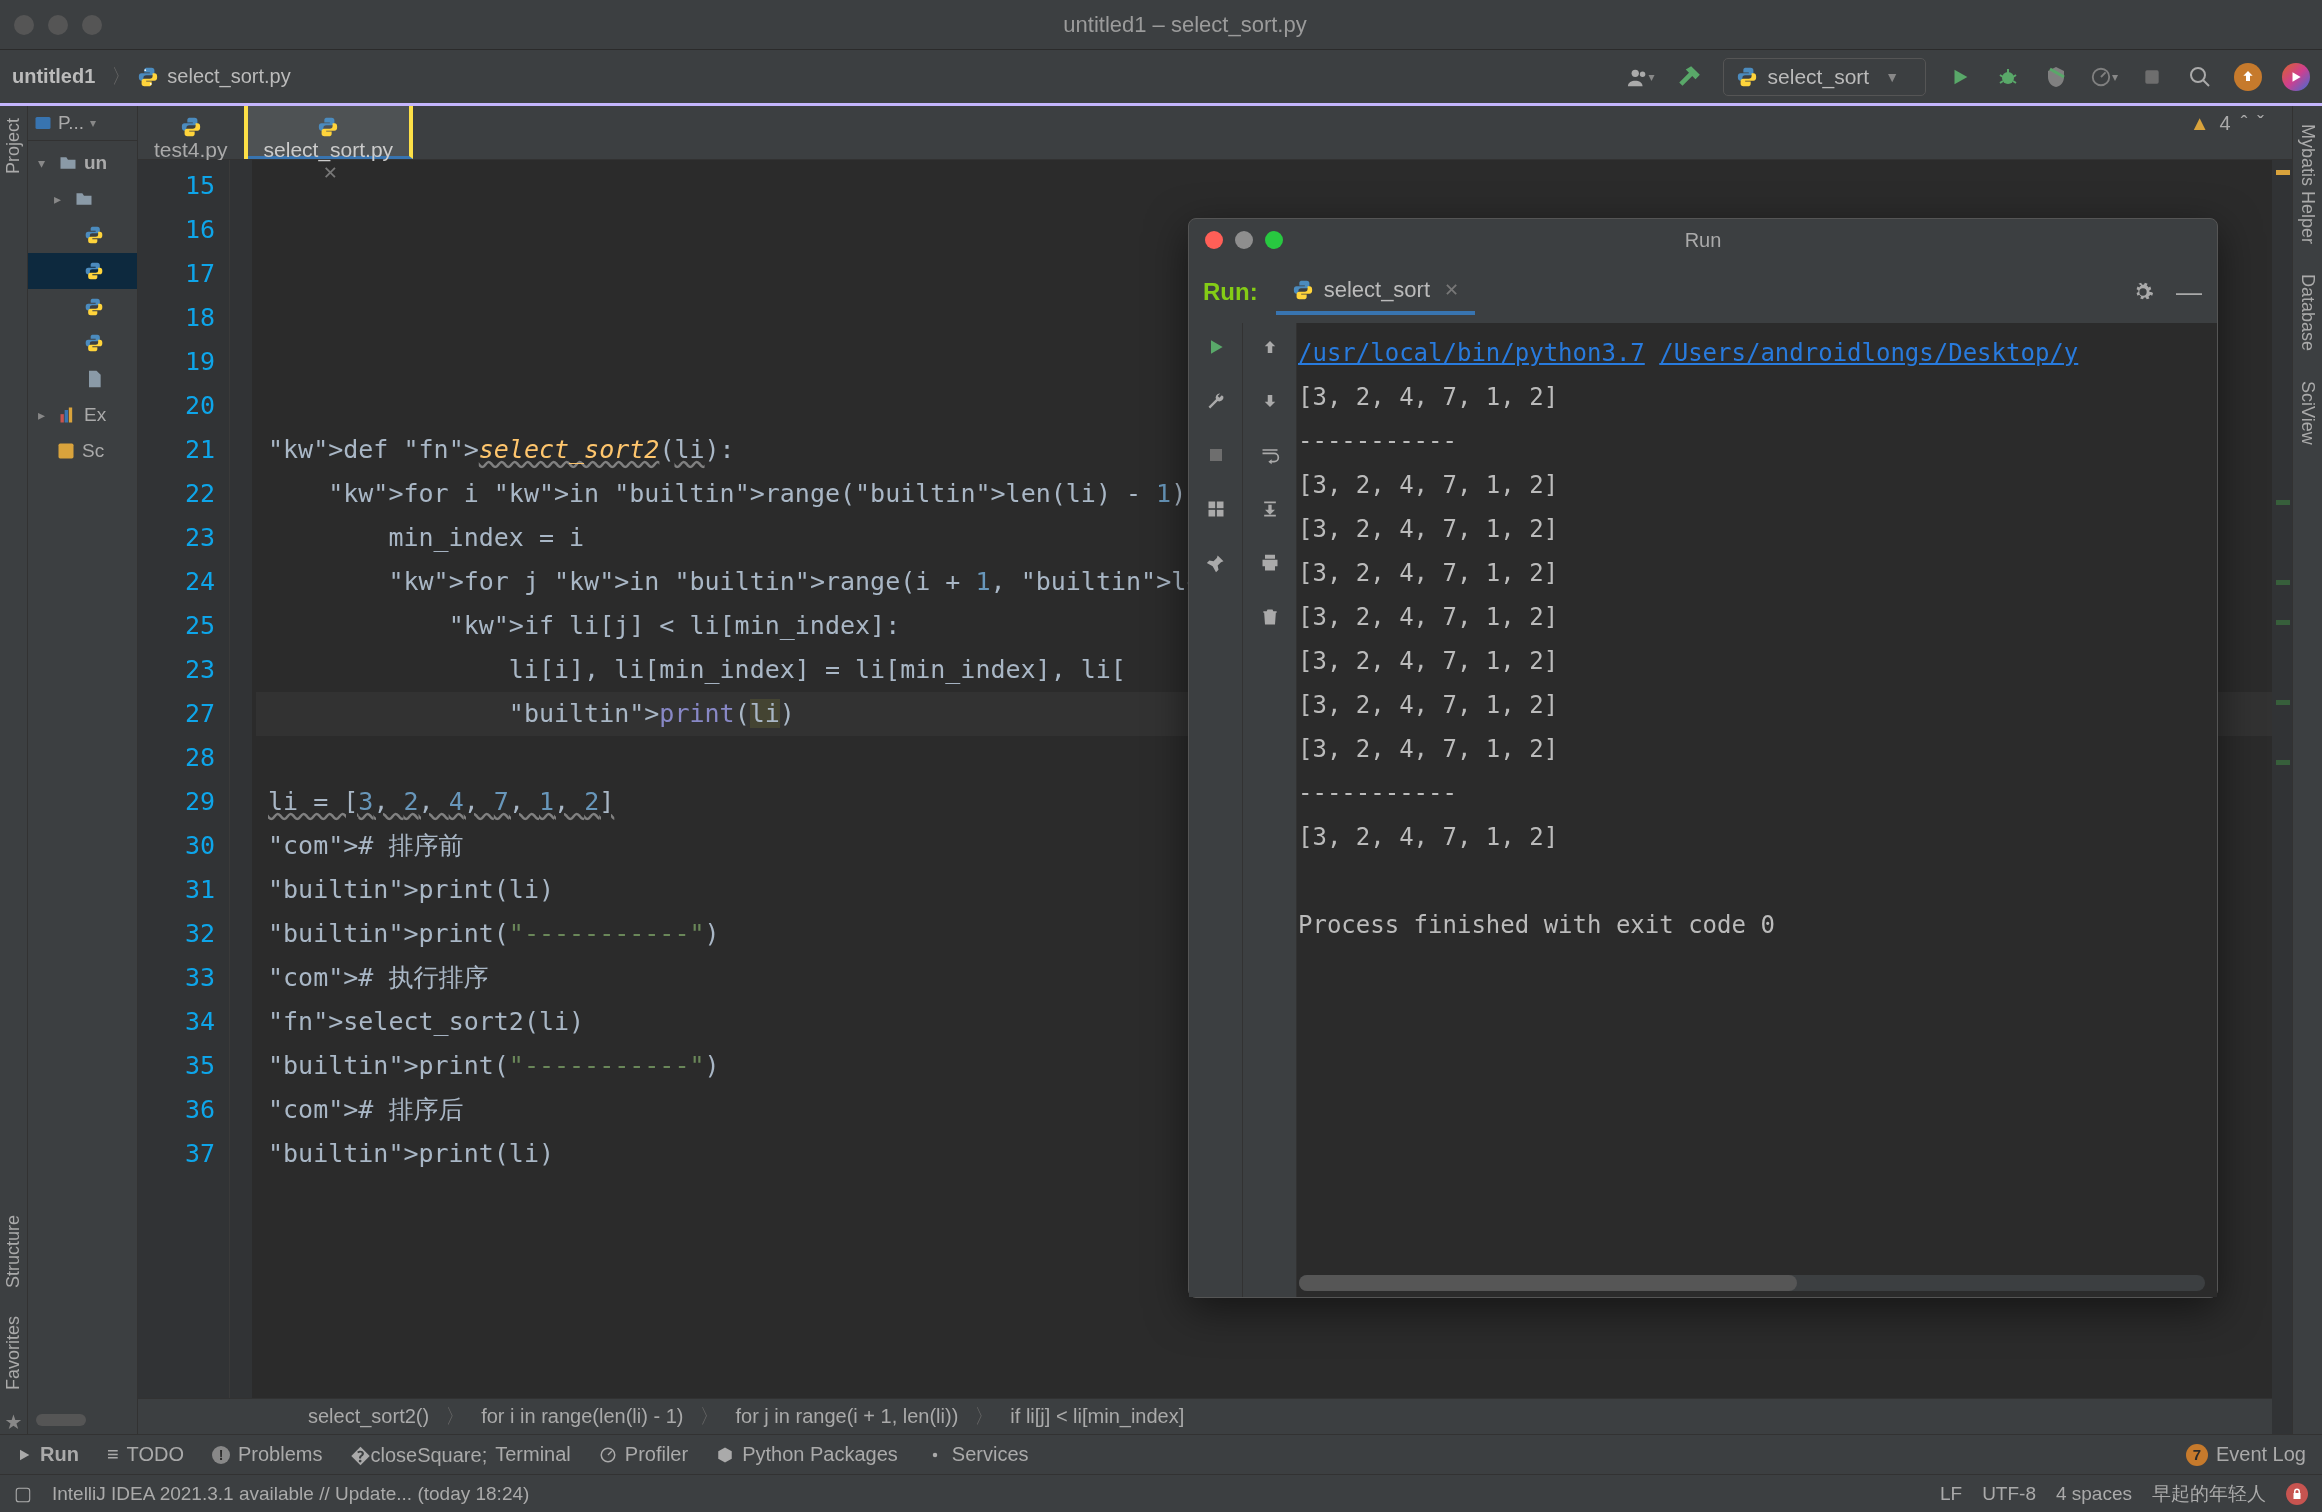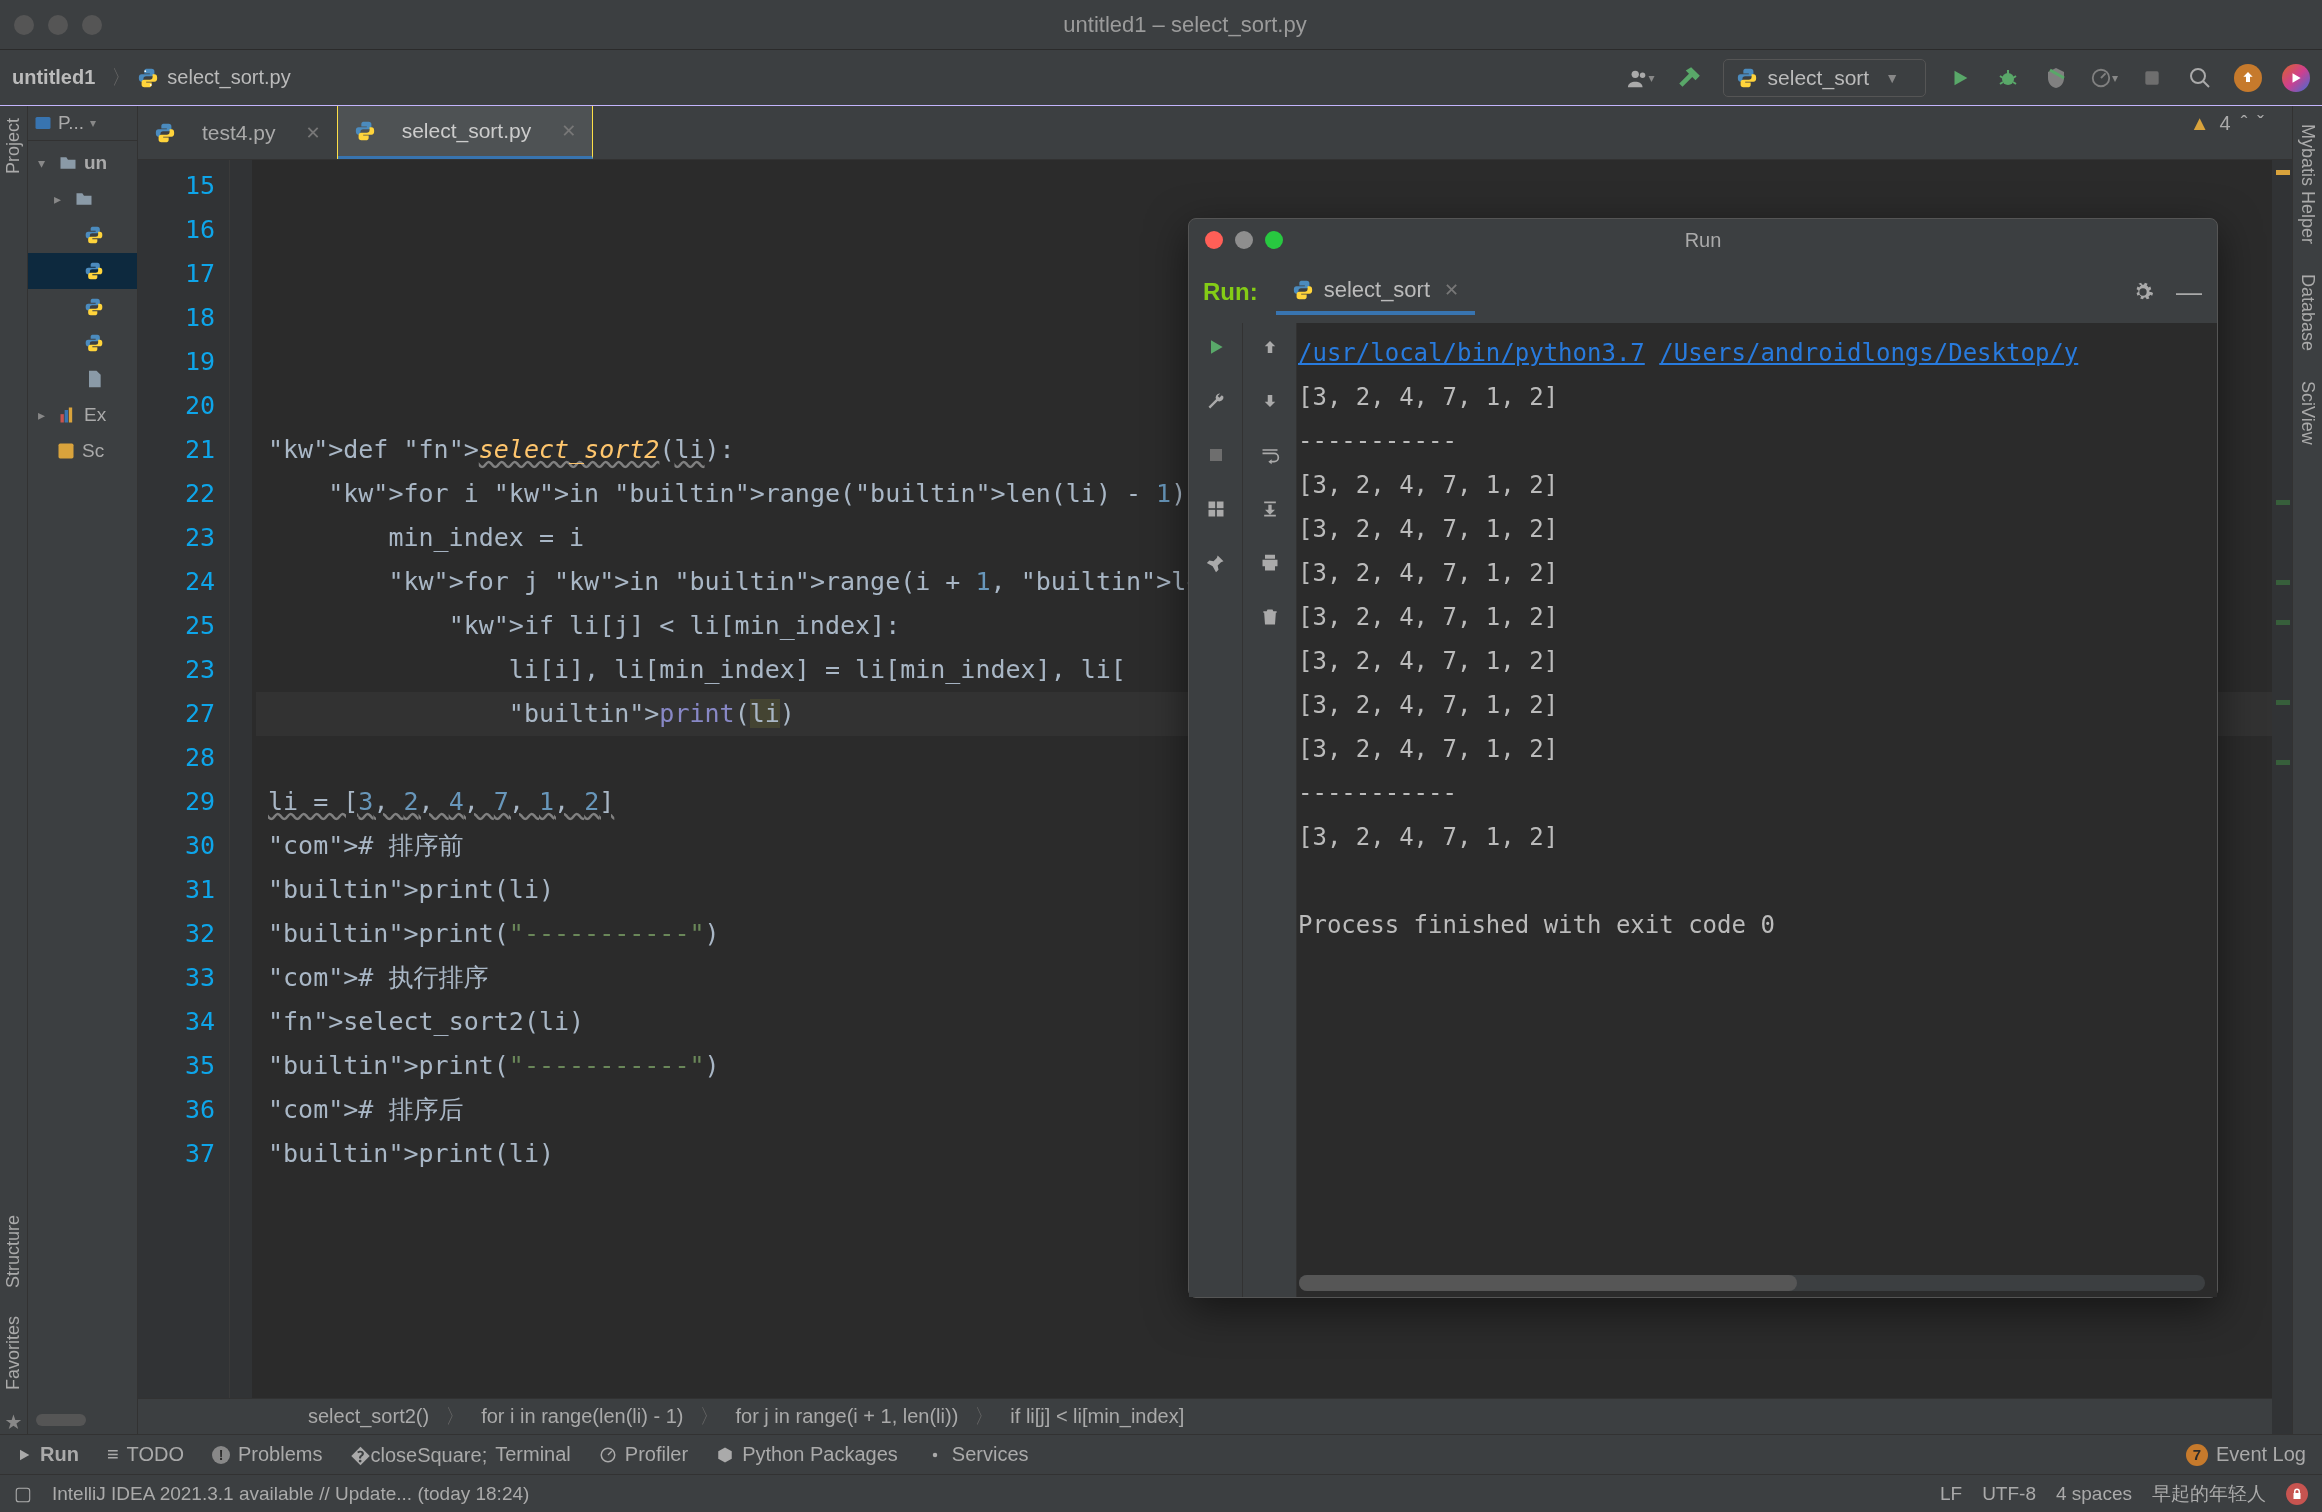--- a/index.html
+++ b/index.html
@@ -25,21 +25,21 @@
   border-bottom:1px solid #2b2b2b;
 }
 .traffic-lights { display:flex; gap:14px; }
 .tl { width:20px; height:20px; border-radius:50%; background:#555; }
 .title-center { position:absolute; left:0; right:0; text-align:center; color:#9b9b9b; font-size:22px;margin-left:48px; }
 
 
 .navbar {
   height:56px;
   background:#3c3f41;
-  border-bottom:1px solid #c4b5fd;
+  border-bottom:3px solid #c4b5fd;
   display:flex;
   align-items:center;
   padding:0 12px;
 }
 .crumb { color:#bbb; margin-right:10px; display:flex; align-items:center; gap:8px; }
 .crumb-sep { color:#666; margin:0 6px; }
 .pyicon {
   width:22px; height:22px; display:inline-flex; align-items:center; justify-content:center;
 }
 .pyicon svg { width:22px; height:22px; }
@@ -75,21 +75,21 @@
 .tree-header { display:flex; align-items:center; gap:6px; padding:6px 6px; border-bottom:1px solid #323232; }
 .tree-body { flex:1; overflow:hidden; padding-top:4px; }
 .tree-row { display:flex; align-items:center; gap:6px; padding:2px 4px 2px 28px; height:36px; overflow:hidden; white-space:nowrap; }
 .tree-row.sel { background:#0d293e; }
 .tree-icon { width:20px; height:20px; flex-shrink:0; }
 .chev { width:14px; color:#888; font-size:14px; margin-left:-18px; }
 
 
 .editor-area { flex:1; display:flex; flex-direction:column; background:#2b2b2b; position:relative; }
 .editor-tabs { display:flex; background:#3c3f41; height:54px; border-bottom:1px solid #323232; align-items:flex-end; }
-.etab { display:flex; align-items:center; gap:26px; padding:10px 16px; font-size:21px; color:#aaa; border-right:1px solid #fde047; height:100%; }
+.etab { display:flex; align-items:center; gap:0; padding:10px 16px; font-size:21px; color:#aaa; border-right:4px solid #fde047; height:100%;flex-direction:column; }
 .etab.active { background:#4e5254; color:#ccc; border-bottom:3px solid #3874b0; }
 .close-x { color:#777; font-size:18px; margin-left:4px; }
 
 
 .editor-body { flex:1; display:flex; font-family:"Menlo","Consolas",monospace; font-size:25px; line-height:44px; position:relative; overflow:hidden; }
 .gutter { width:92px; background:#313335; color:#0ea5e9; text-align:right; padding:4px 14px 0 0; border-right:1px solid #3a3a3a; }
 .gutter div { height:44px; }
 .fold-col { width:22px; background:#313335; }
 .code-col { flex:1; padding:4px 0 0 4px; white-space:pre; color:#a9b7c6; position:relative; }
 .code-line { height:44px; padding-left:12px; }

